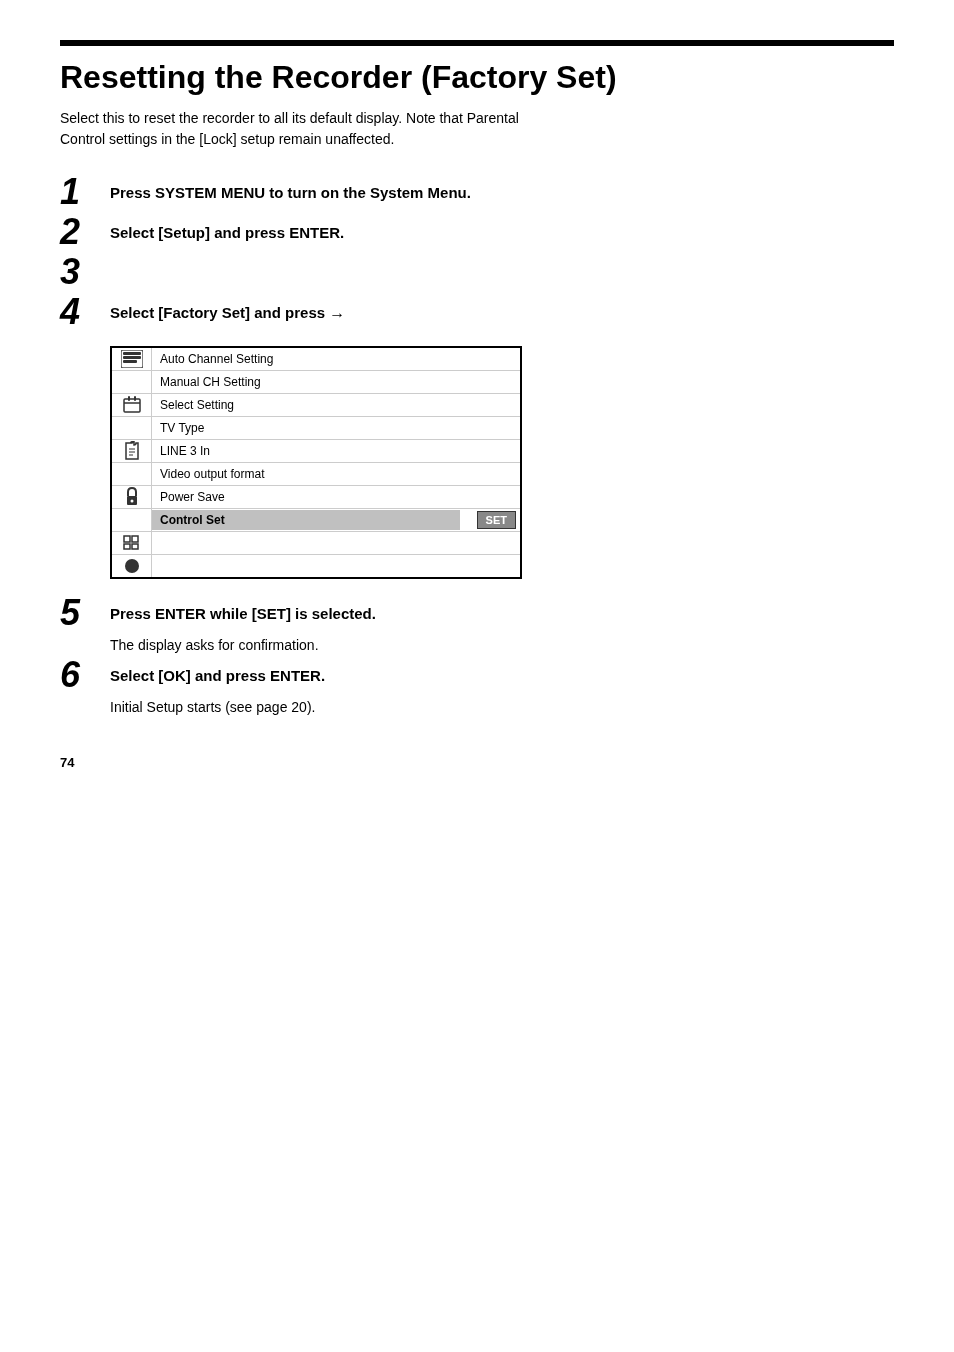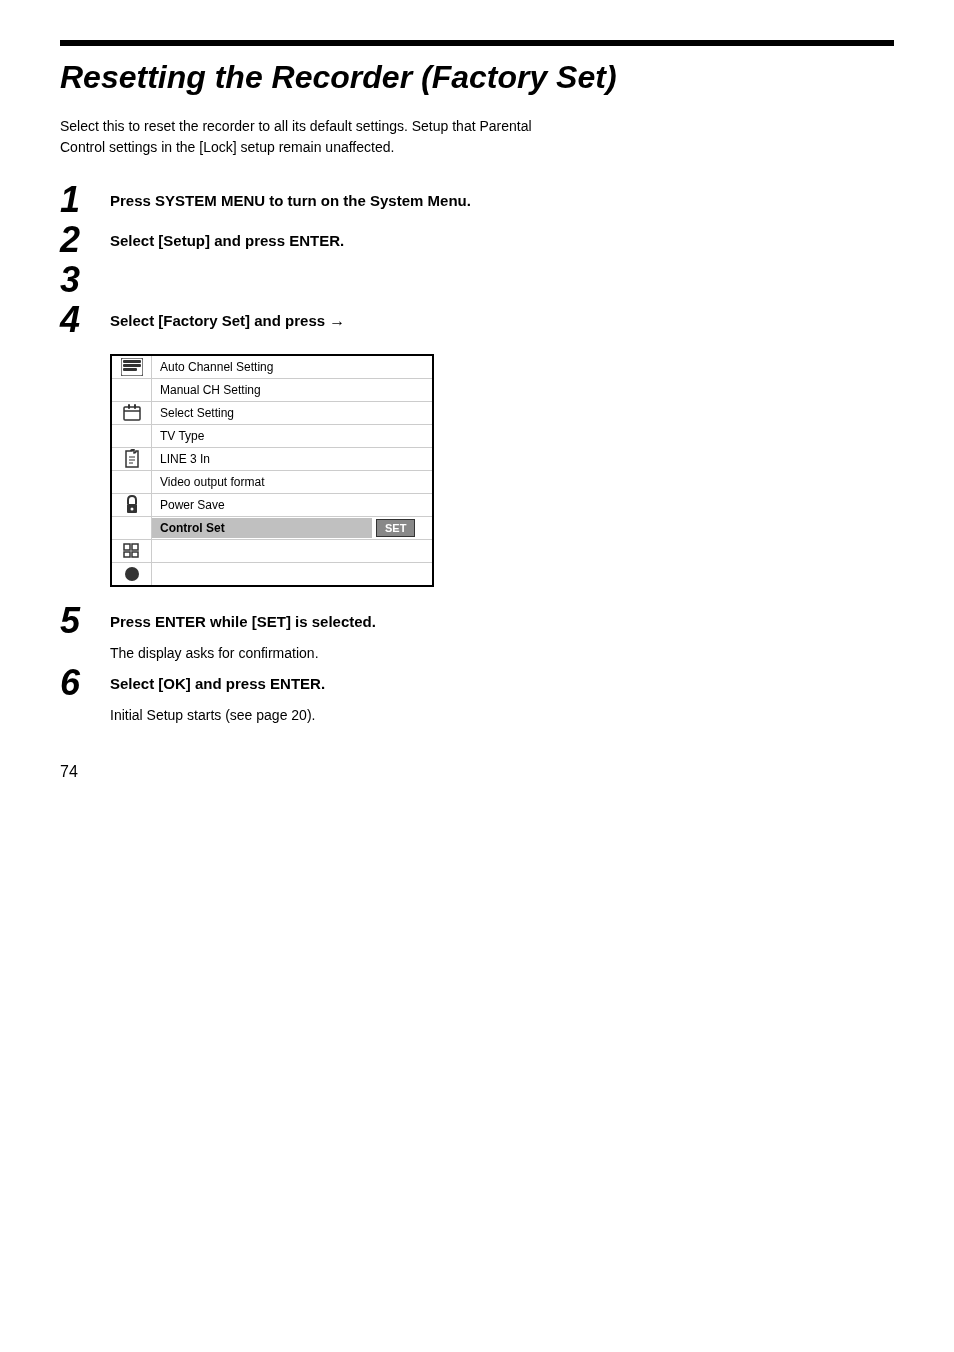--- a/index.html
+++ b/index.html
@@ -22,22 +22,21 @@
       width: 100%;
       height: 6px;
       background: #000000;
       margin-bottom: 12px;
     }
 
     .page-title {
       font-size: 32px;
       font-weight: 900;
       line-height: 1.2;
-      margin-bottom: 20px;
-      font-style: italic;
+      margin-bottom: 12px;
     }
 
     .intro-text {
       font-size: 14px;
       line-height: 1.5;
       margin-bottom: 28px;
       max-width: 500px;
     }
 
     .steps-container {
@@ -71,21 +70,21 @@
       display: inline-block;
       vertical-align: middle;
       margin: 0 3px;
       font-size: 14px;
     }
 
     
     .menu-diagram {
       border: 2px solid #000;
       margin: 16px 0 20px 50px;
-      width: 324px;
+      width: 412px;
       background: #fff;
     }
 
     .menu-row {
       display: flex;
       align-items: center;
       border-bottom: 1px solid #ccc;
       min-height: 22px;
     }
 
@@ -111,21 +110,21 @@
 
     .menu-label-cell.highlighted {
       background: #c0c0c0;
       font-weight: bold;
     }
 
     .menu-set-cell {
       width: 60px;
       display: flex;
       align-items: center;
-      justify-content: flex-start;
+      justify-content: flex-end;
       padding: 2px 4px;
     }
 
     .set-button {
       background: #888;
       color: #fff;
       font-size: 11px;
       font-weight: bold;
       padding: 2px 8px;
       border: 1px solid #333;
@@ -136,37 +135,37 @@
       font-weight: normal;
       margin-left: 50px;
       margin-top: 6px;
       margin-bottom: 8px;
     }
 
     .page-number {
       position: absolute;
       bottom: 40px;
       left: 60px;
-      font-size: 16px;
-      font-weight: normal;
+      font-size: 13px;
+      font-weight: bold;
     }
 
     .arrow-right {
       font-size: 16px;
       font-weight: bold;
     }
   </style>
 </head>
 <body>
 
 <div class="top-border"></div>
 
 <h1 class="page-title">Resetting the Recorder (Factory Set)</h1>
 
-<p class="intro-text">Select this to reset the recorder to all its default settings. Setup that Parental Control settings in the [Lock] setup remain unaffected.</p>
+<p class="intro-text">Select this to reset the recorder to all its default display. Note that Parental Control settings in the [Lock] setup remain unaffected.</p>
 
 <div class="steps-container">
 
   <div class="step">
     <div class="step-number">1</div>
     <div class="step-content">Press SYSTEM MENU to turn on the System Menu.</div>
   </div>
 
   <div class="step">
     <div class="step-number">2</div>

